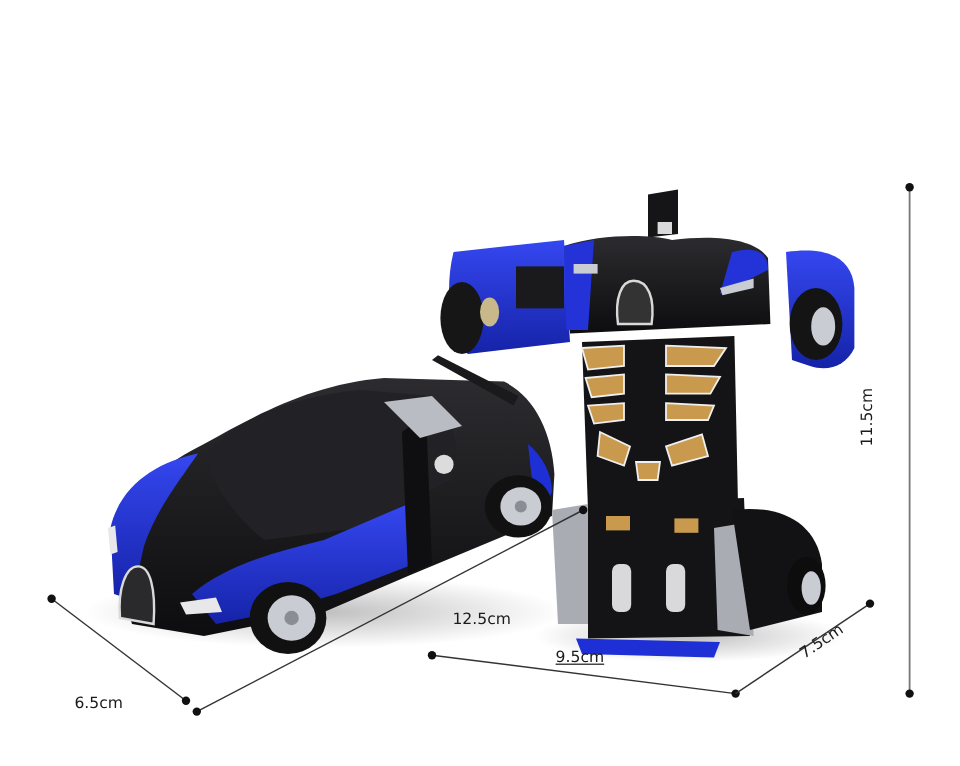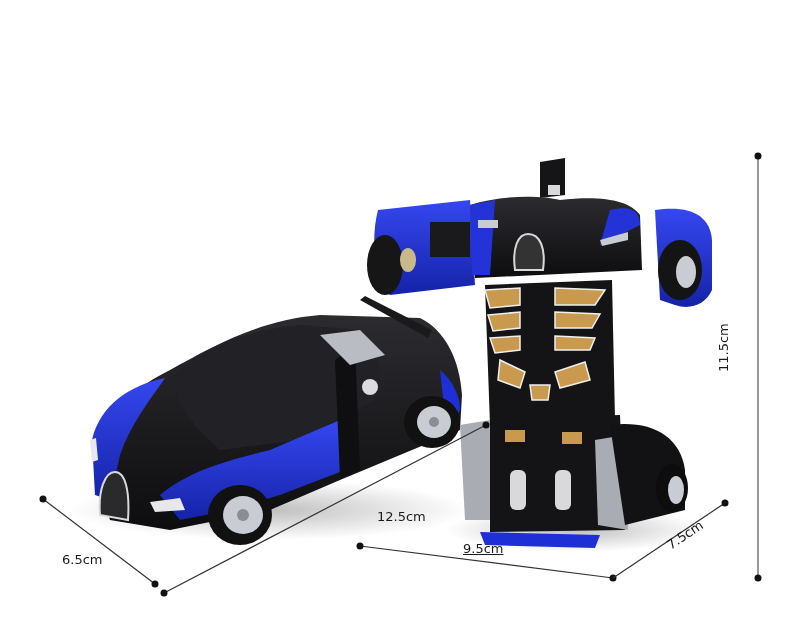--- a/index.html
+++ b/index.html
@@ -133,18 +133,18 @@
 
       <line x1="613" y1="578" x2="725" y2="503"></line>
       <circle cx="725" cy="503" r="3.5" stroke="none"></circle>
 
       <line x1="758" y1="156" x2="758" y2="578" stroke="#777777" stroke-width="1.5"></line>
       <circle cx="758" cy="156" r="3.5" stroke="none"></circle>
       <circle cx="758" cy="578" r="3.5" stroke="none"></circle>
     </g>
   </svg>
 
-  <div class="label" style="left:62px; top:552px;">6.5cm</div>
+  <div class="label" style="left:62px; top:579px;">6.5cm</div>
   <div class="label" style="left:338px; top:509px;margin-left:39px;">12.5cm</div>
   <div class="label" style="left:463px; top:541px;text-decoration:underline;">9.5cm</div>
   <div class="label" style="left:664px; top:540px; transform: rotate(-34deg); transform-origin: left top;">7.5cm</div>
   <div class="label" style="left:716px; top:372px; transform: rotate(-90deg); transform-origin: left top;">11.5cm</div>
 </div>
 
 </body></html>

